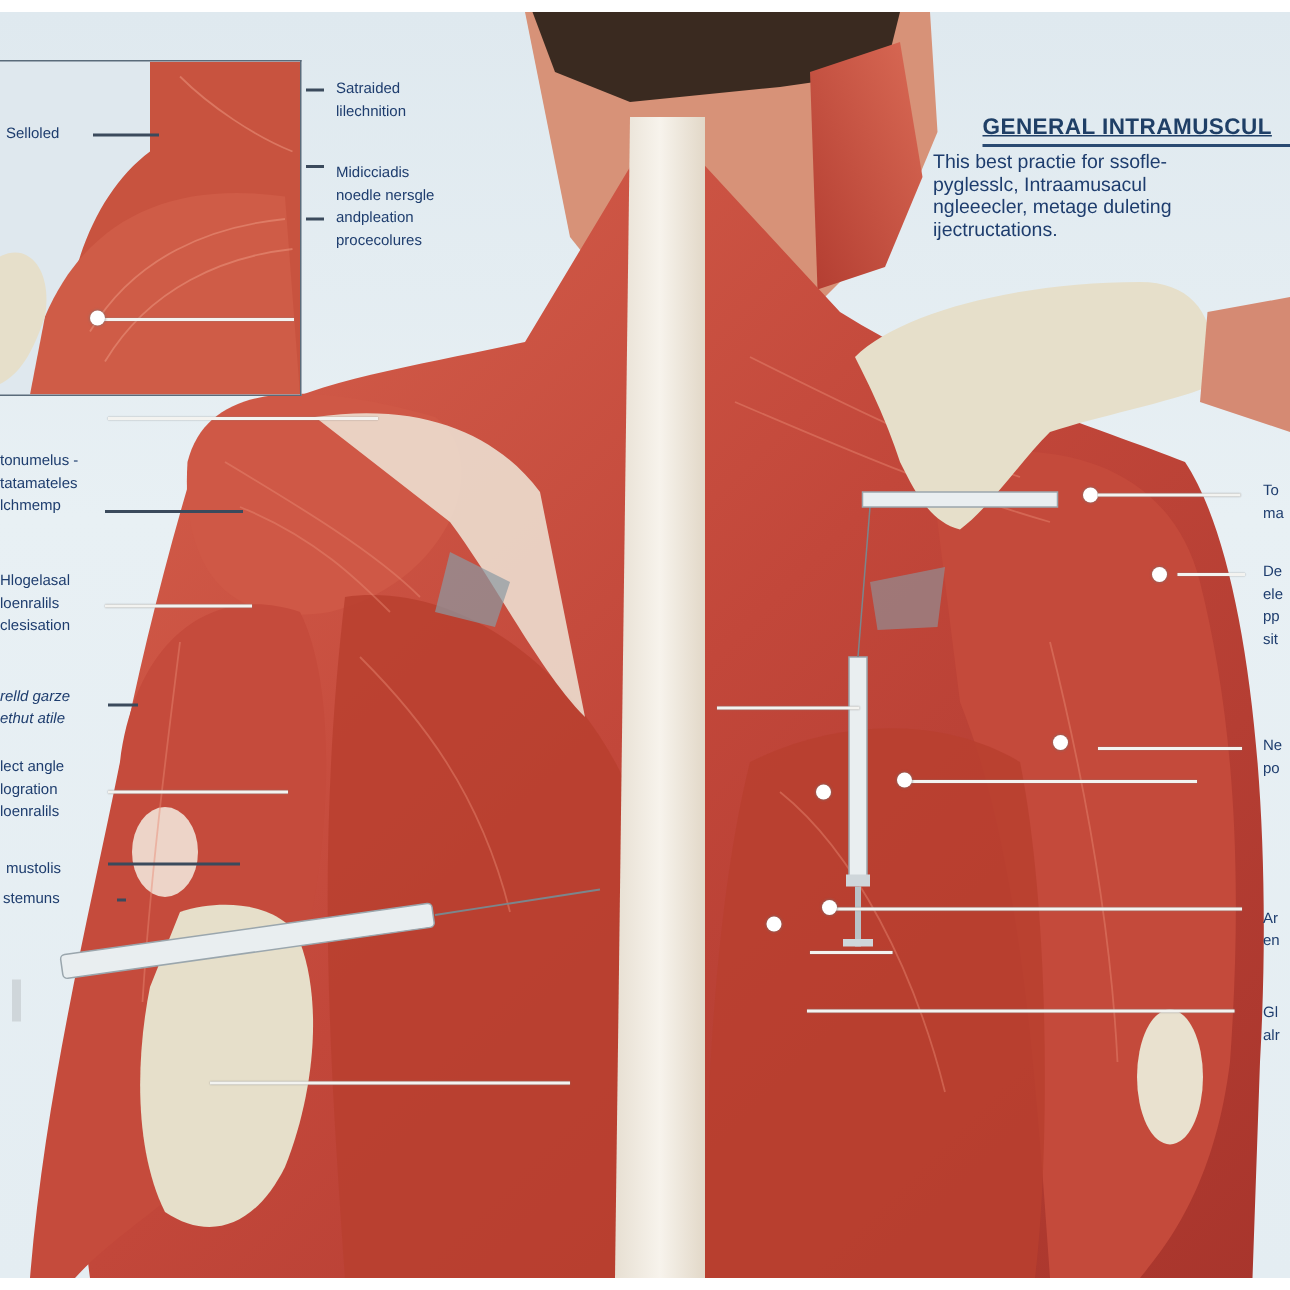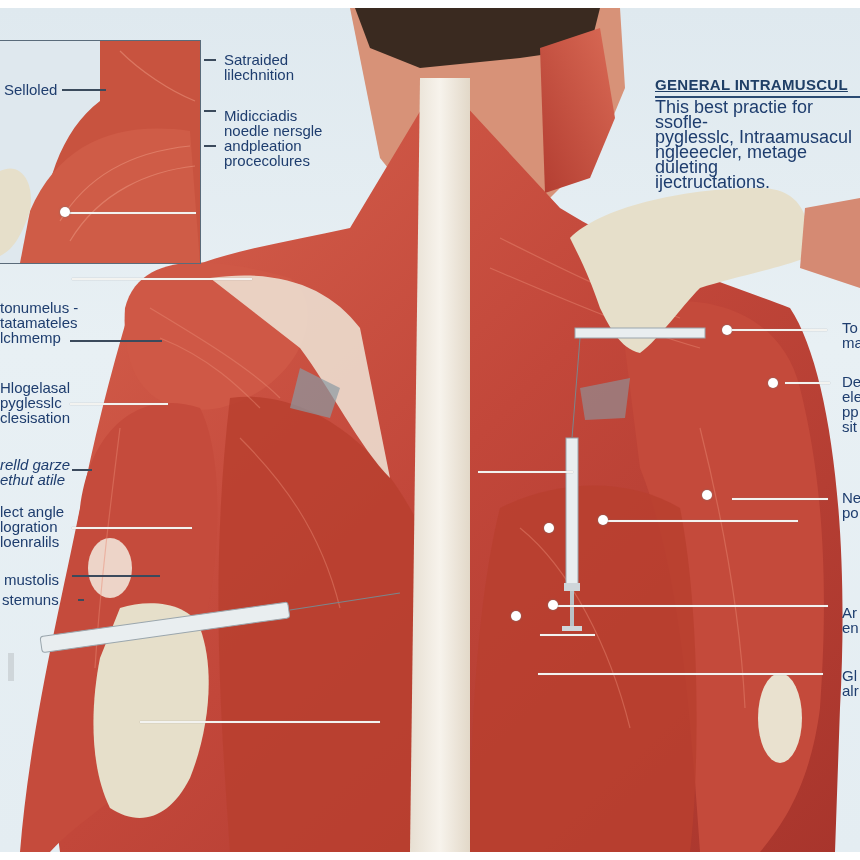--- a/index.html
+++ b/index.html
@@ -1,24 +1,24 @@
 <!DOCTYPE html>
 <html><head>
 <meta charset="utf-8">
 <style>
   html, body { margin:0; padding:0; }
   body { width:860px; height:860px; overflow:hidden; position:relative;
          background:#ffffff; font-family:"Liberation Sans", sans-serif; }
   .canvas { position:absolute; left:0; top:8px; width:860px; height:844px;
             background:linear-gradient(180deg,#dfe9ef 0%,#e8f0f4 40%,#e4edf2 100%); overflow:hidden; }
-  .txt { position:absolute; color:#1e3d6e; font-size:15px; line-height:15px; white-space:pre-line; }
+  .txt { position:absolute; color:#1e3d6e; font-size:10px; line-height:15px; white-space:pre-line; }
   .title { position:absolute; left:655px; top:68px; color:#1f3f66; font-size:15px; font-weight:bold;
            letter-spacing:0.3px; white-space:nowrap;text-decoration:underline; }
   .title-rule { position:absolute; left:655px; top:88px; width:205px; height:2px; background:#2a4a72; }
-  .desc { position:absolute; left:655px; top:92px; color:#1e3d6e; font-size:18px; line-height:15px; white-space:pre-line; }
+  .desc { position:absolute; left:622px; top:92px; color:#1e3d6e; font-size:13px; line-height:15px; white-space:pre-line; }
   .line { position:absolute; height:1.5px; background:#3b4a5c; }
   .wline { position:absolute; height:2px; background:#f3f3f0; box-shadow:0 0 1px #888; }
   .dot { position:absolute; width:10px; height:10px; border-radius:50%; background:#fff; box-shadow:0 0 2px #777; }
   svg { position:absolute; left:0; top:0; }
 </style>
 </head>
 <body>
 
 <div class="canvas">
 
@@ -124,21 +124,21 @@
 pyglesslc, Intraamusacul
 ngleeecler, metage duleting
 ijectructations.</div>
 
   <div class="wline" style="left:72px; top:270px; width:180px;"></div>
   <div class="txt" style="left:0; top:292px;">tonumelus -
 tatamateles
 lchmemp</div>
   <div class="line" style="left:70px; top:332px; width:92px;"></div>
   <div class="txt" style="left:0; top:372px;">Hlogelasal
-pyglesslc
+loenralils
 clesisation</div>
   <div class="wline" style="left:70px; top:395px; width:98px;"></div>
   <div class="txt" style="left:0; top:449px;font-style:italic;">relld garze
 ethut atile</div>
   <div class="line" style="left:72px; top:461px; width:20px;"></div>
   <div class="txt" style="left:0; top:496px;">lect angle
 logration
 loenralils</div>
   <div class="wline" style="left:72px; top:519px; width:120px;"></div>
   <div class="txt" style="left:4px; top:564px;">mustolis</div>

